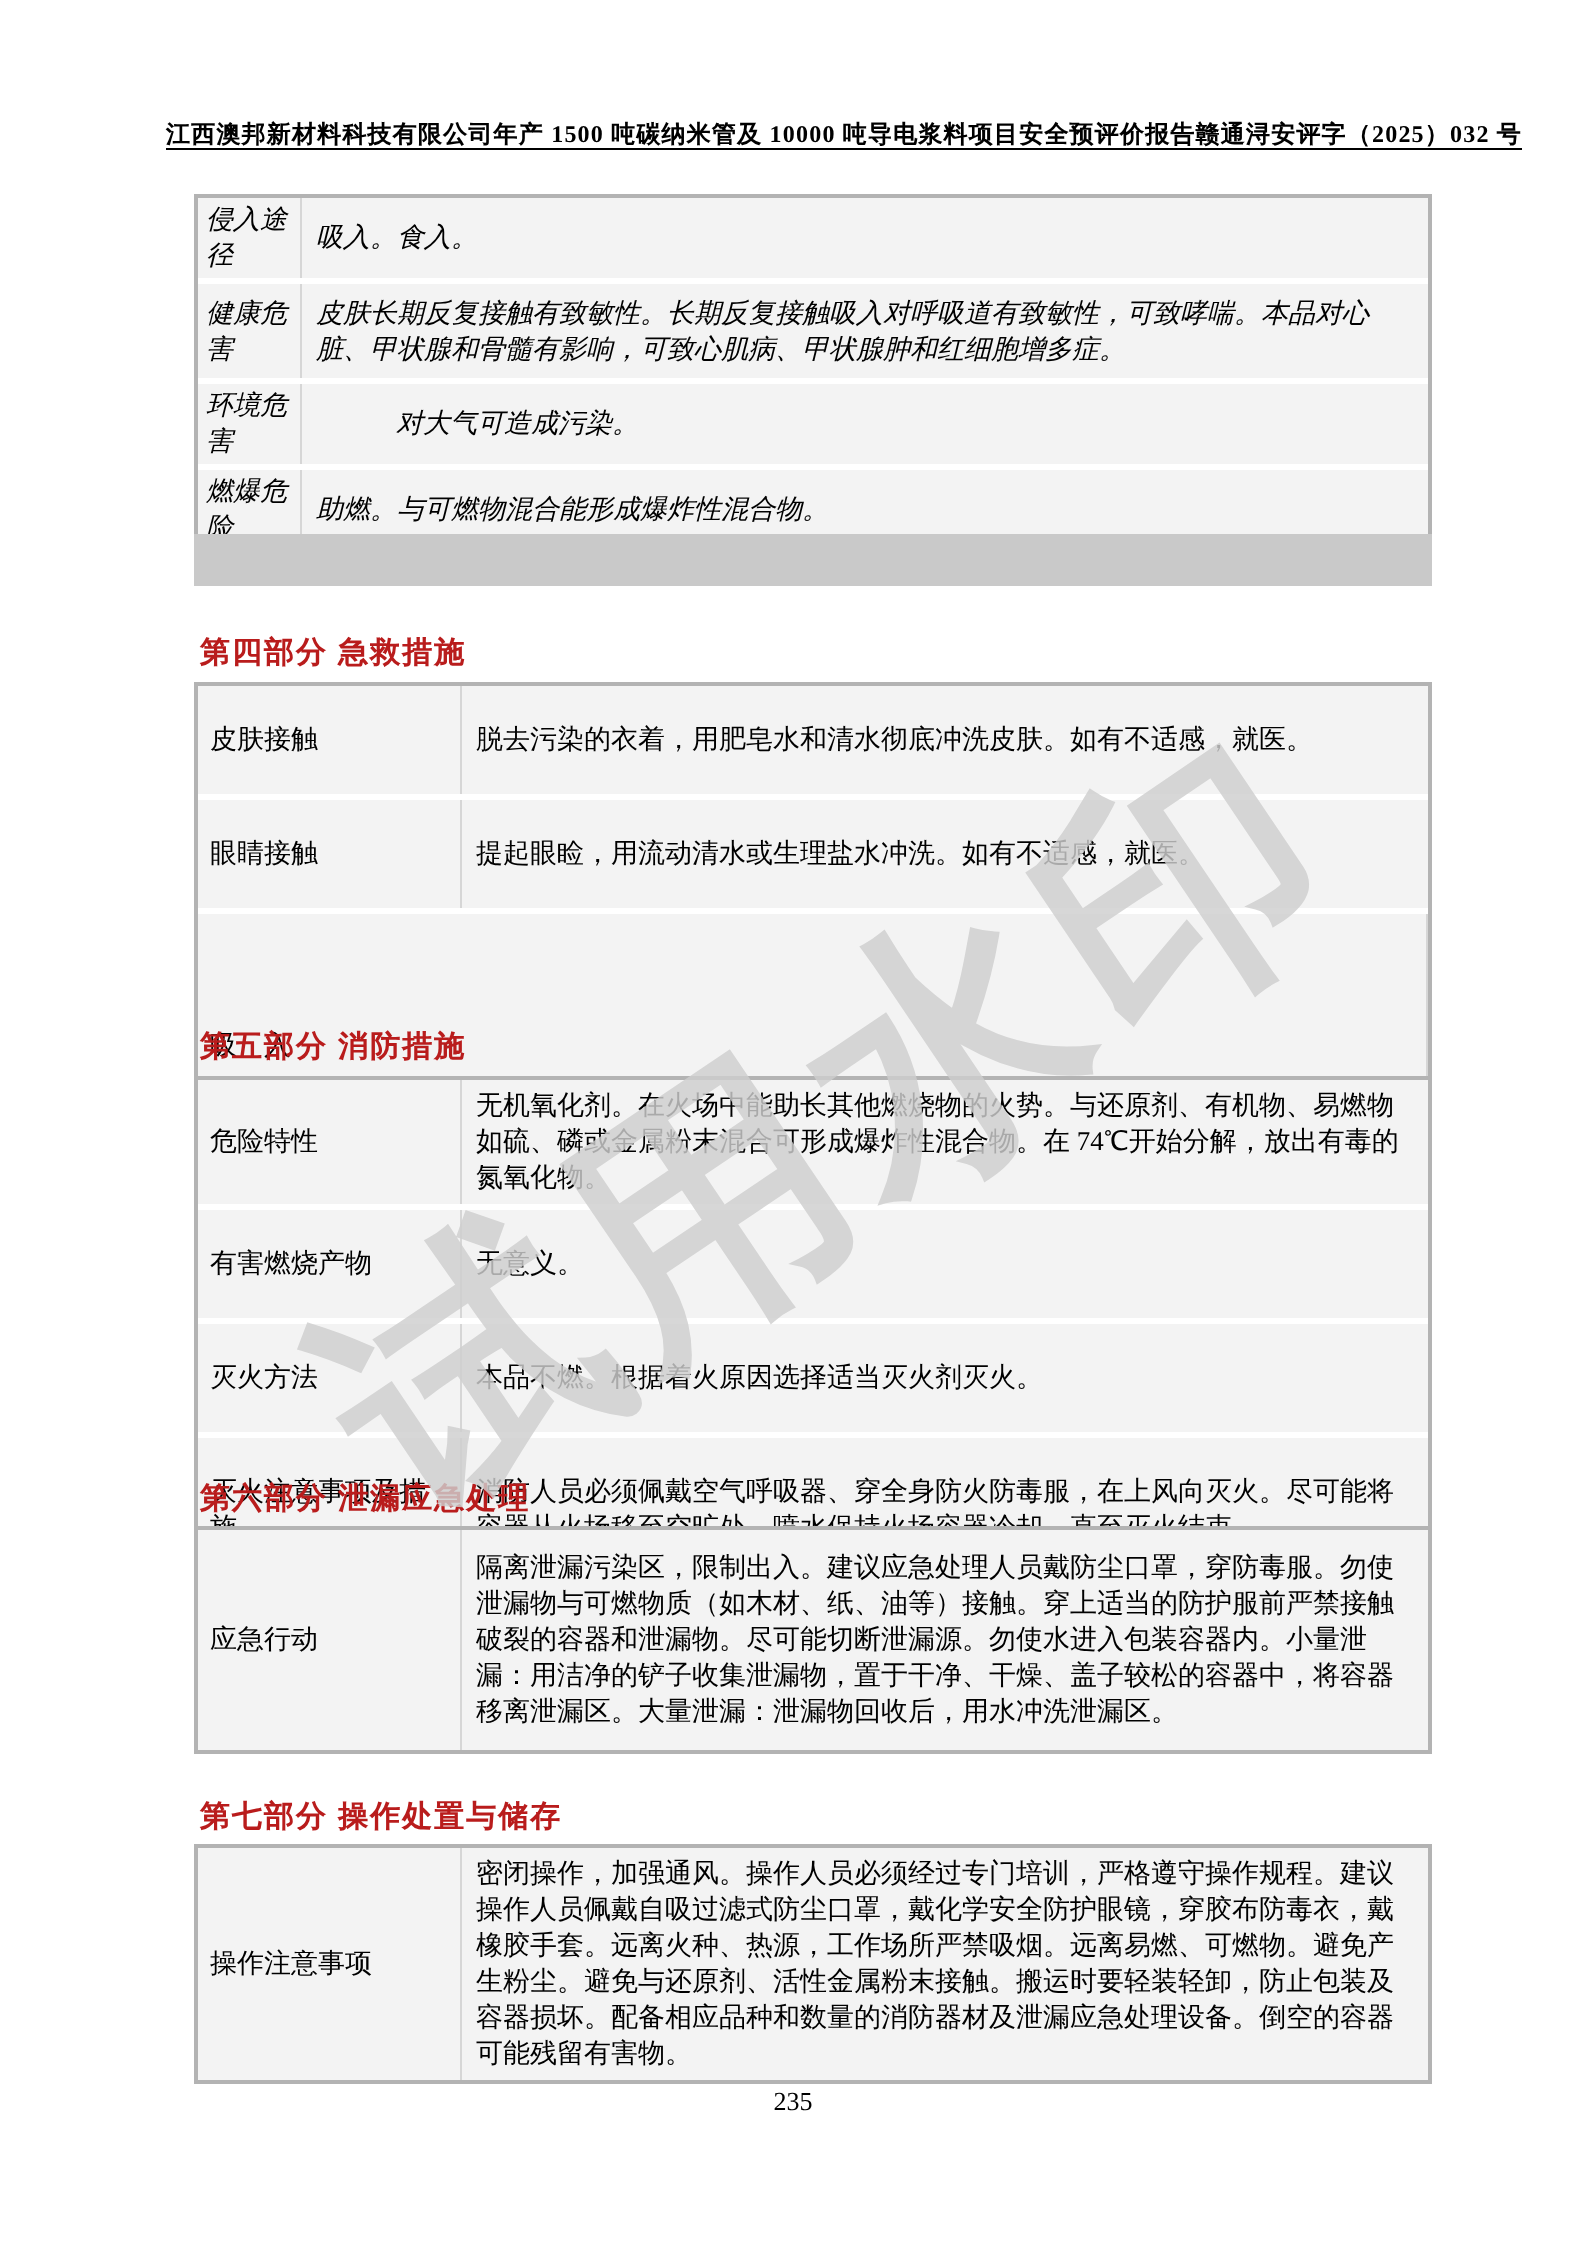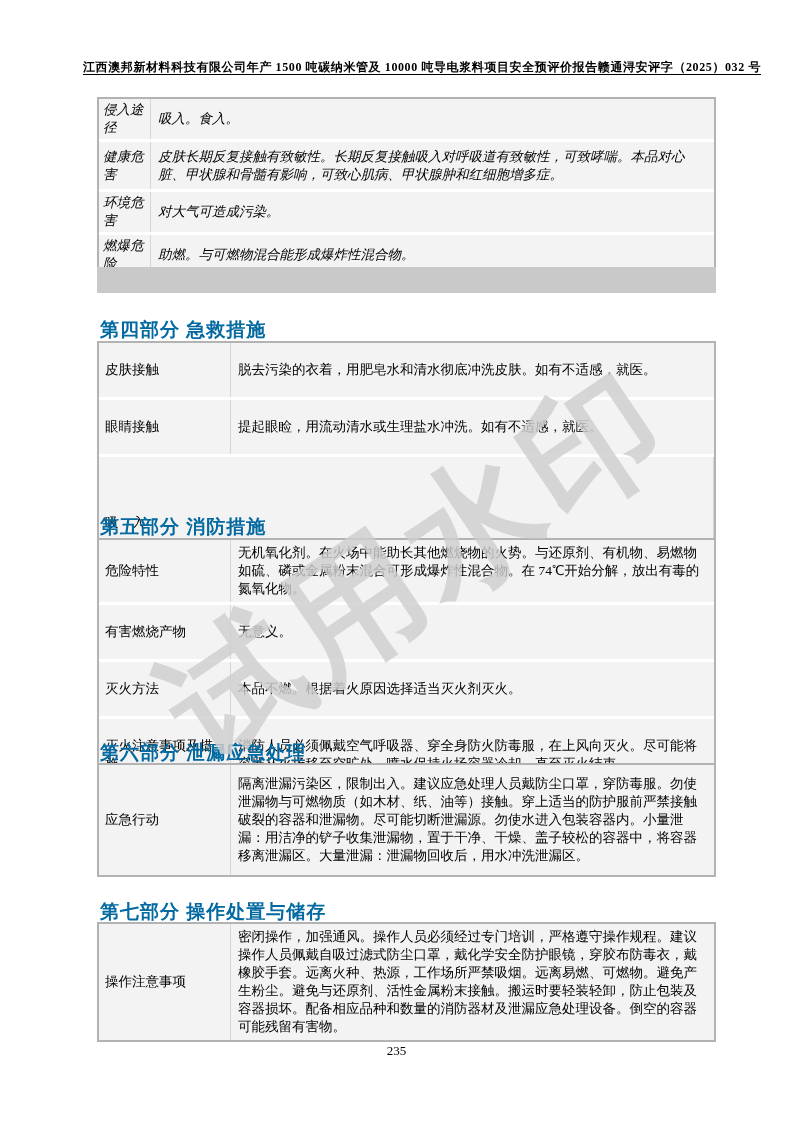--- a/index.html
+++ b/index.html
@@ -37,21 +37,21 @@
     flex:1; padding:2px 7px;
     display:flex; align-items:center;
   }
   .gray-band {
     position:absolute; left:97px; width:619px; height:26px;
     background:#c9c9c9;
   }
   .sec-heading {
     position:absolute; left:100px;
     font-family:"Liberation Sans", sans-serif;
-    font-size:19px; font-weight:bold; color:#0369a1;
+    font-size:15px; font-weight:bold; color:#b91c1c;
     letter-spacing:1px;
   }
   .watermark {
     position:absolute; left:180px; top:657px;
     font-size:135px; line-height:135px; font-weight:bold;
     letter-spacing:8px; white-space:nowrap;
     color:#cfcfcf; opacity:0.82;
     transform:rotate(-34deg); transform-origin:0 50%;
     pointer-events:none; z-index:5;
     font-family:"Liberation Serif", serif;
@@ -76,21 +76,21 @@
       <div class="t-val">
           <span>吸入。食入。</span>
         </div>
     </div>
     <div class="t-row" style="min-height:50px;">
       <div class="t-label">健康危害</div>
       <div class="t-val">
           <span>皮肤长期反复接触有致敏性。长期反复接触吸入对呼吸道有致敏性，可致哮喘。本品对心脏、甲状腺和骨髓有影响，可致心肌病、甲状腺肿和红细胞增多症。</span>
         </div>
     </div>
-    <div class="t-row" style="min-height:37px;">
+    <div class="t-row" style="min-height:37px;gap:40px;">
       <div class="t-label">环境危害</div>
       <div class="t-val">
           <span>对大气可造成污染。</span>
         </div>
     </div>
     <div class="t-row" style="min-height:39px;">
       <div class="t-label">燃爆危险</div>
       <div class="t-val">
           <span>助燃。与可燃物混合能形成爆炸性混合物。</span>
         </div>

